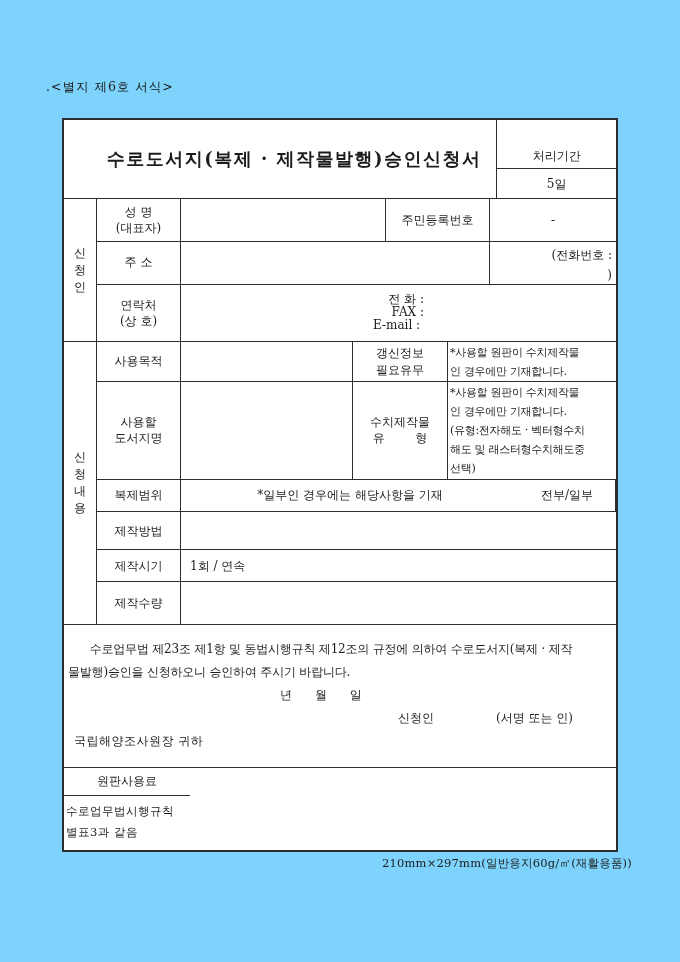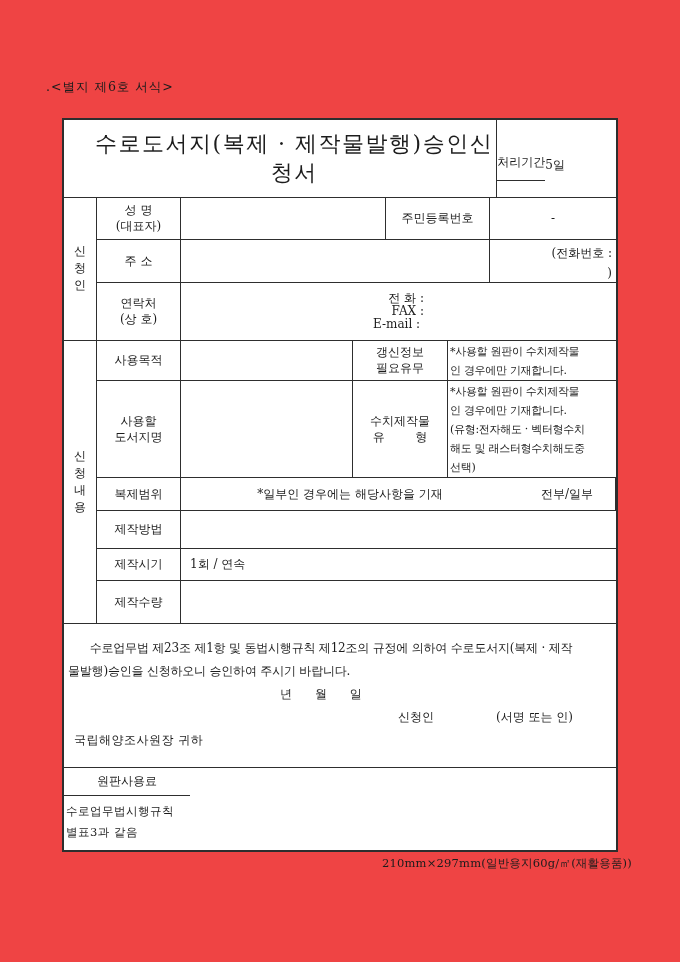--- a/index.html
+++ b/index.html
@@ -1,18 +1,18 @@
 <!DOCTYPE html>
 <html><head>
 <meta charset="utf-8">
 <style>
   :root { --ln:#2e2e2e; --ink:#1c1c1c; }
   * { margin:0; padding:0; box-sizing:border-box; }
   body { background:#ffffff; font-family:"DejaVu Serif", serif; color:var(--ink); }
-  .page { position:relative; width:680px; height:962px; background:#ef4444; overflow:hidden; }
+  .page { position:relative; width:680px; height:962px; background:#7dd3fc; overflow:hidden; }
 
   .form-ref { position:absolute; left:46px; top:79px; font-size:12.5px; letter-spacing:1px; }
 
   .form-table { position:absolute; left:62px; top:118px; width:556px; height:734px;
                 border:2px solid var(--ln); display:flex; flex-direction:column; background:#fff; }
 
   .sec { display:flex; flex-direction:row; }
   .bb { border-bottom:1px solid var(--ln); }
   .br { border-right:1px solid var(--ln); }
 
@@ -20,22 +20,22 @@
           font-size:12px; line-height:1.35; }
   .pre { white-space:pre; }
 
   
   .w37{width:37px;} .w84{width:84px;} .w205{width:205px;} .w104{width:104px;}
   .w126{width:126px;} .w309{width:309px;} .w435{width:435px;} .w172{width:172px;}
   .w95{width:95px;} .w168{width:168px;} .w97{width:97px;} .w338{width:338px;}
 
   
   .secA { height:79px; }
-  .title-cell { width:430px; font-size:22px; font-weight:normal; letter-spacing:1.5px;margin-left:28px; }
-  .hdr-right { width:126px; display:flex; flex-direction:row;margin-top:24px; }
+  .title-cell { width:430px; font-size:18px; font-weight:bold; letter-spacing:1.5px;margin-left:28px; }
+  .hdr-right { width:126px; display:flex; flex-direction:column;margin-top:24px; }
   .proc-label { height:37px; }
   .proc-value { height:42px; }
 
   
   .secB { height:143px; }
   .vlabel { display:flex; align-items:center; justify-content:center; text-align:center;
             font-size:12px; line-height:17px; white-space:pre; }
   .rows { flex:1; display:flex; flex-direction:column; }
   .r { display:flex; flex-direction:row; }
   .rB1{height:43px;} .rB2{height:43px;} .rB3{height:57px;}

